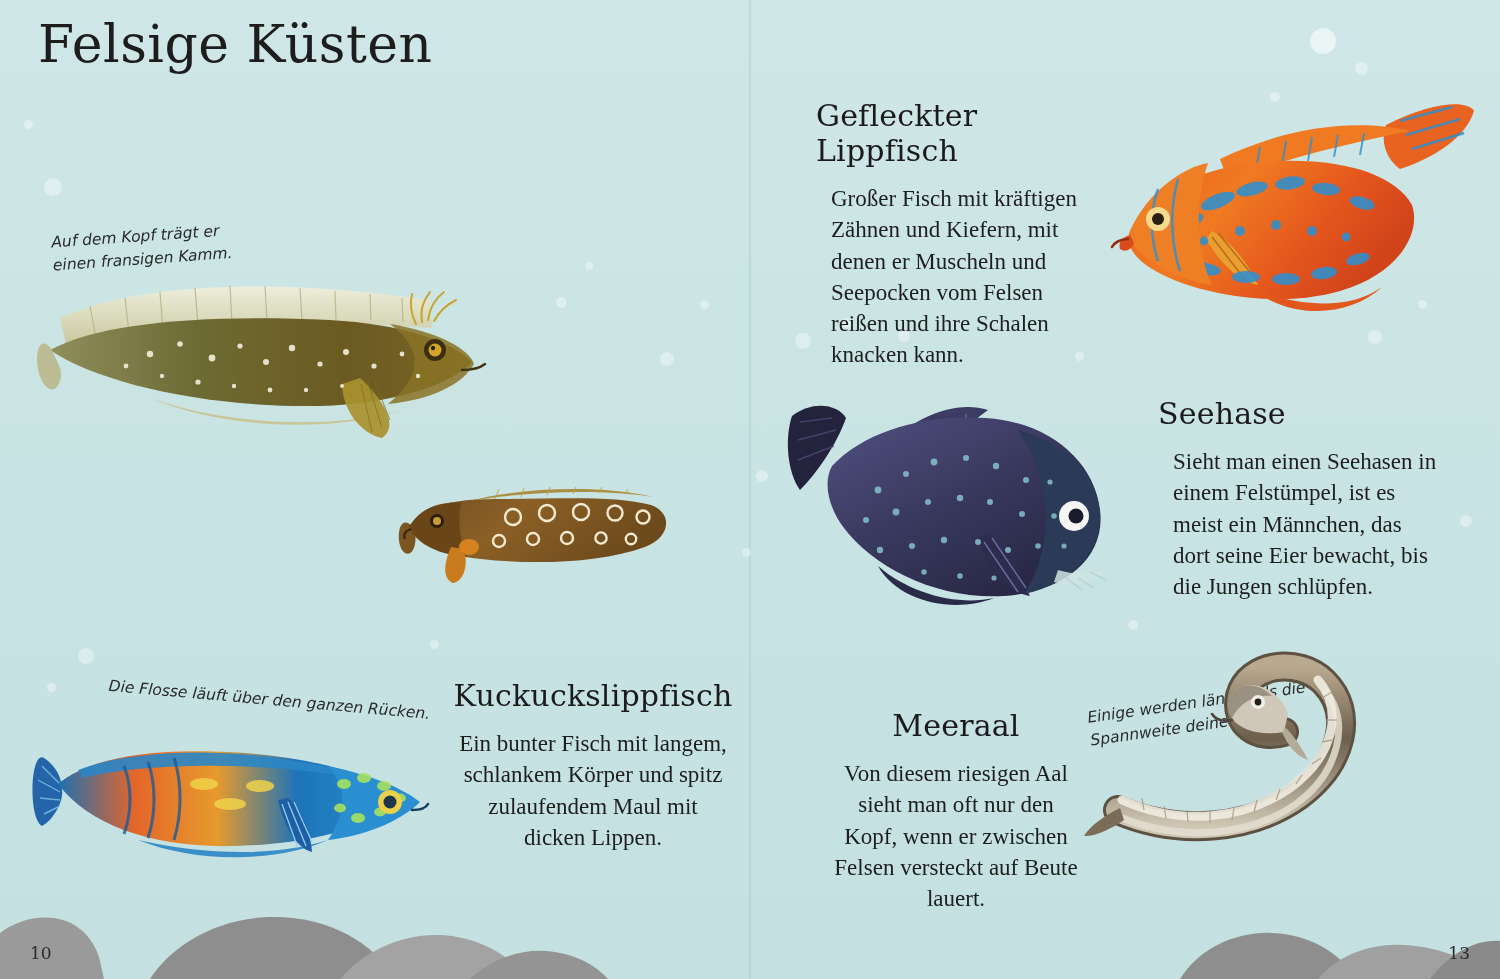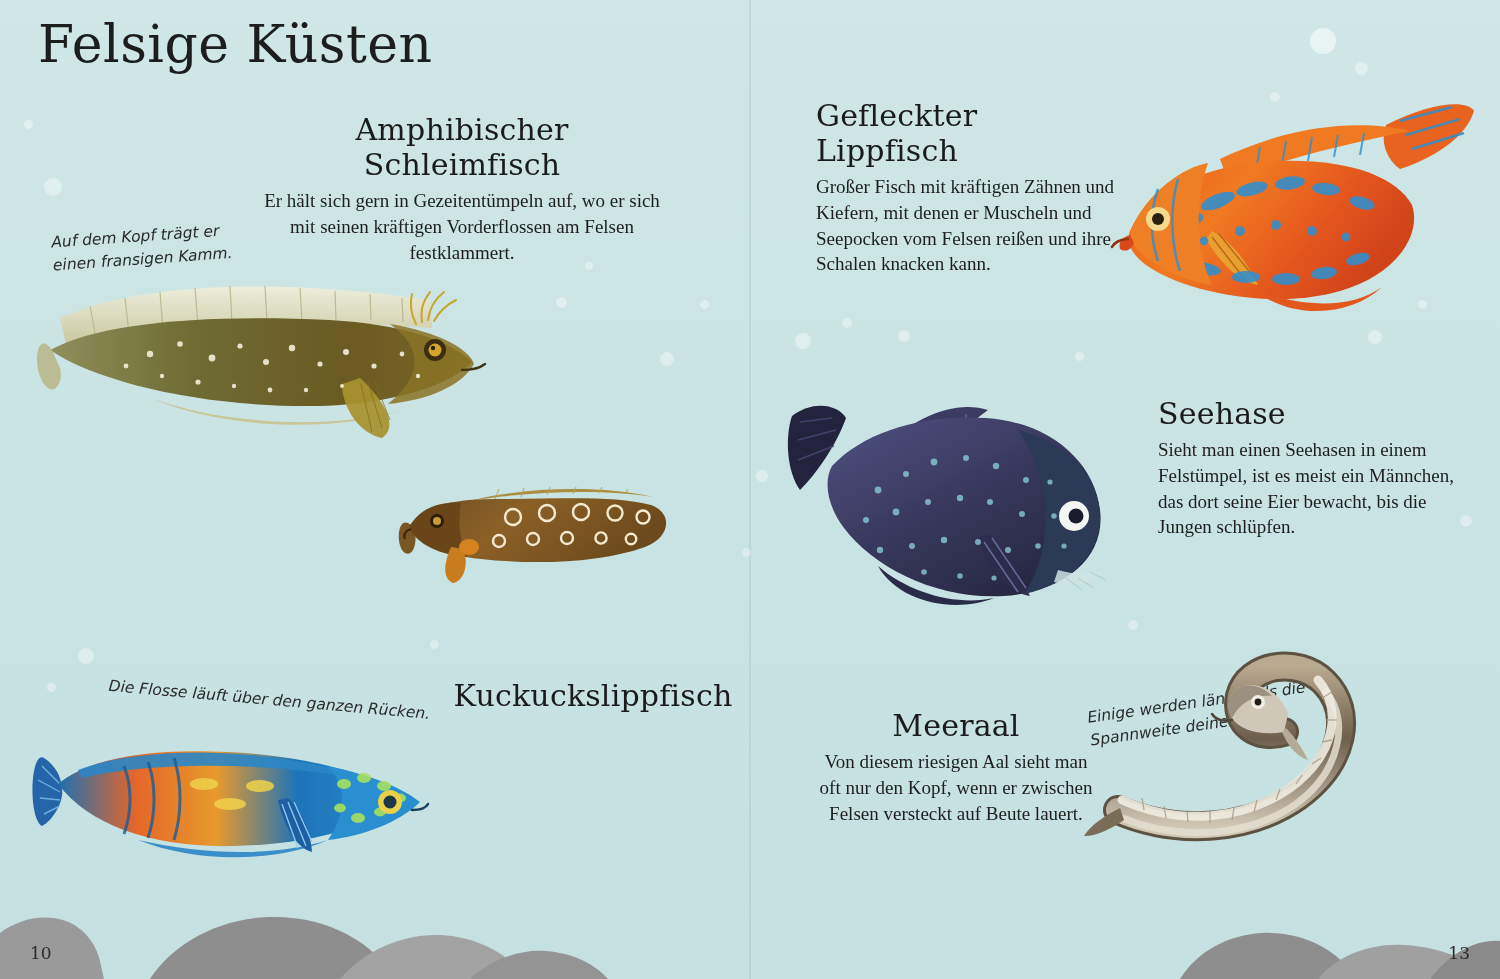--- a/index.html
+++ b/index.html
@@ -50,22 +50,22 @@
   .entry { position: absolute; }
   .entry h2 {
     margin: 0 0 6px 0;
     font-size: 30px;
     font-weight: 400;
     color: #1b1b1b;
     font-family: "DejaVu Serif", serif;
     letter-spacing: 0.2px;
   }
   .entry p {
-    margin: 0;
-    font-size: 19px;
+    margin: 15px;
+    font-size: 23px;
     line-height: 1.36;
     color: #1e1e1e;
   }
   .center { text-align: center; }
   .right { text-align: right; margin-top: 35px; }
 
   .note {
     position: absolute;
     font-family: "DejaVu Sans", sans-serif;
     font-size: 15.5px;
@@ -116,24 +116,20 @@
   <div class="bubble soft" style="left:1128px; top:620px; width:10px; height:10px;"></div>
   <div class="bubble soft" style="left:78px; top:648px; width:16px; height:16px;"></div>
   <div class="bubble soft" style="left:47px; top:683px; width:9px; height:9px;"></div>
   <div class="bubble soft" style="left:430px; top:640px; width:9px; height:9px;"></div>
   <div class="bubble soft" style="left:1460px; top:515px; width:12px; height:12px;"></div>
 
   <h1 class="title">Felsige Küsten</h1>
 
   <div class="note" style="left:52px; top:224px; width:215px; transform: rotate(-4deg);">Auf dem Kopf trägt er einen fransigen Kamm.</div>
 
-  <div class="entry center" style="left:262px; top:112px; width:400px;">
-    <h2>Amphibischer Schleimfisch</h2>
-    <p>Er hält sich gern in Gezeitentümpeln auf, wo er sich mit seinen kräftigen Vorderflossen am Felsen festklammert.</p>
-  </div>
 
   <svg class="fish" style="left:30px; top:258px;" width="500" height="200" viewBox="0 0 500 200">
     <defs>
       <linearGradient id="blennyBody" x1="0" y1="0" x2="1" y2="0">
         <stop offset="0%" stop-color="#8f8f5c"></stop>
         <stop offset="35%" stop-color="#6d6a33"></stop>
         <stop offset="70%" stop-color="#6b5b22"></stop>
         <stop offset="100%" stop-color="#7a6424"></stop>
       </linearGradient>
       <linearGradient id="blennyFin" x1="0" y1="0" x2="0" y2="1">
@@ -248,20 +244,21 @@
     <path d="M16 74 C10 76 8 80 10 84" stroke="#3a2609" stroke-width="2.2" fill="none"></path>
 
     <path d="M56 92 C48 110 48 124 58 128 C70 126 74 106 68 94 Z" fill="#c97c1e"></path>
     <ellipse cx="74" cy="92" rx="10" ry="8" fill="#d4831f"></ellipse>
   </svg>
 
   <div class="note" style="left:108px; top:690px; width:350px; transform: rotate(5deg);">Die Flosse läuft über den ganzen Rücken.</div>
 
   <div class="entry center" style="left:443px; top:678px; width:300px;">
     <h2>Kuckuckslippfisch</h2>
+    <p>Ein bunter Fisch mit langem, schlankem Körper und spitz zulaufendem Maul mit dicken Lippen.</p>
   </div>
 
   <svg class="fish" style="left:28px; top:722px;" width="420" height="150" viewBox="0 0 420 150">
     <defs>
       <linearGradient id="wrasseBody" x1="0" y1="0" x2="1" y2="0">
         <stop offset="0%" stop-color="#1f6fb0"></stop>
         <stop offset="22%" stop-color="#e4662a"></stop>
         <stop offset="45%" stop-color="#e79a2c"></stop>
         <stop offset="68%" stop-color="#1d74b8"></stop>
         <stop offset="100%" stop-color="#2a8fd0"></stop>

